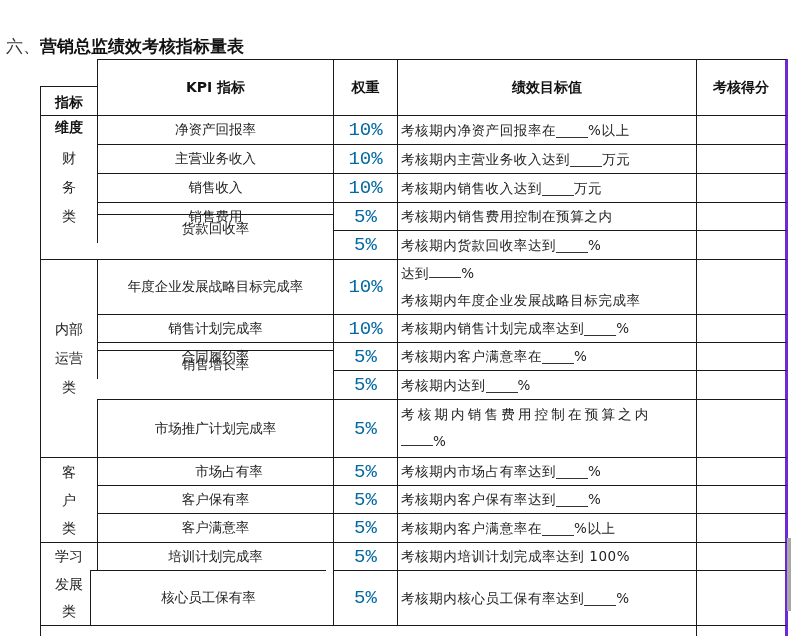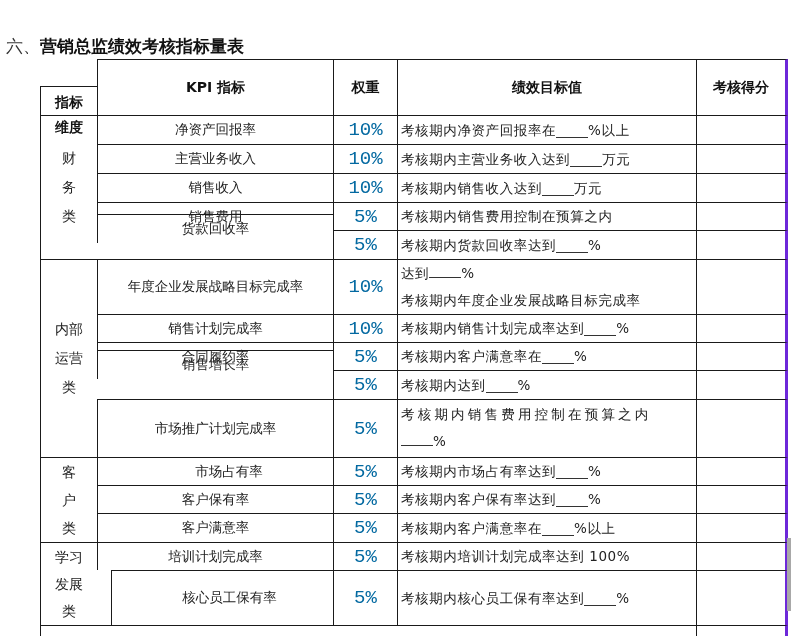--- a/index.html
+++ b/index.html
@@ -186,34 +186,34 @@
 
   <div class="cell" style="left:97px;top:513px;width:236px;height:29px;">客户满意率</div>
   <div class="cell weight" style="left:333px;top:513px;width:64px;height:29px;">5%</div>
   <div class="cell target" style="left:397px;top:513px;width:299px;height:29px;">
     <span>考核期内客户满意率在</span>
       <span class="blank"></span>
       <span>%以上</span>
   </div>
   <div class="cell rb" style="left:696px;top:513px;width:92px;height:29px;"></div>
 
-  <div class="cell dim" style="left:40px;top:542px;width:57px;height:83px;line-height:27px;">
+  <div class="cell dim" style="left:40px;top:542px;width:57px;height:83px;line-height:27px;justify-content:space-between;">
     <span>学习</span>
     <span>发展</span>
     <span>类</span>
   </div>
 
   <div class="cell" style="left:97px;top:542px;width:236px;height:28px;">培训计划完成率</div>
   <div class="cell weight" style="left:333px;top:542px;width:64px;height:28px;">5%</div>
   <div class="cell target" style="left:397px;top:542px;width:299px;height:28px;">
     <span>考核期内培训计划完成率达到 100%</span>
   </div>
   <div class="cell rb" style="left:696px;top:542px;width:92px;height:28px;"></div>
 
-  <div class="cell" style="left:111px;top:570px;width:236px;height:55px;text-align:right;">核心员工保有率</div>
+  <div class="cell" style="left:90px;top:570px;width:236px;height:55px;text-align:right;">核心员工保有率</div>
   <div class="cell weight" style="left:333px;top:570px;width:64px;height:55px;">5%</div>
   <div class="cell target" style="left:397px;top:570px;width:299px;height:55px;">
     <span>考核期内核心员工保有率达到</span>
       <span class="blank"></span>
       <span>%</span>
   </div>
   <div class="cell rb" style="left:696px;top:570px;width:92px;height:55px;"></div>
 
   <div class="cell" style="left:40px;top:625px;width:656px;height:20px;"></div>
   <div class="cell rb" style="left:696px;top:625px;width:92px;height:20px;"></div>

